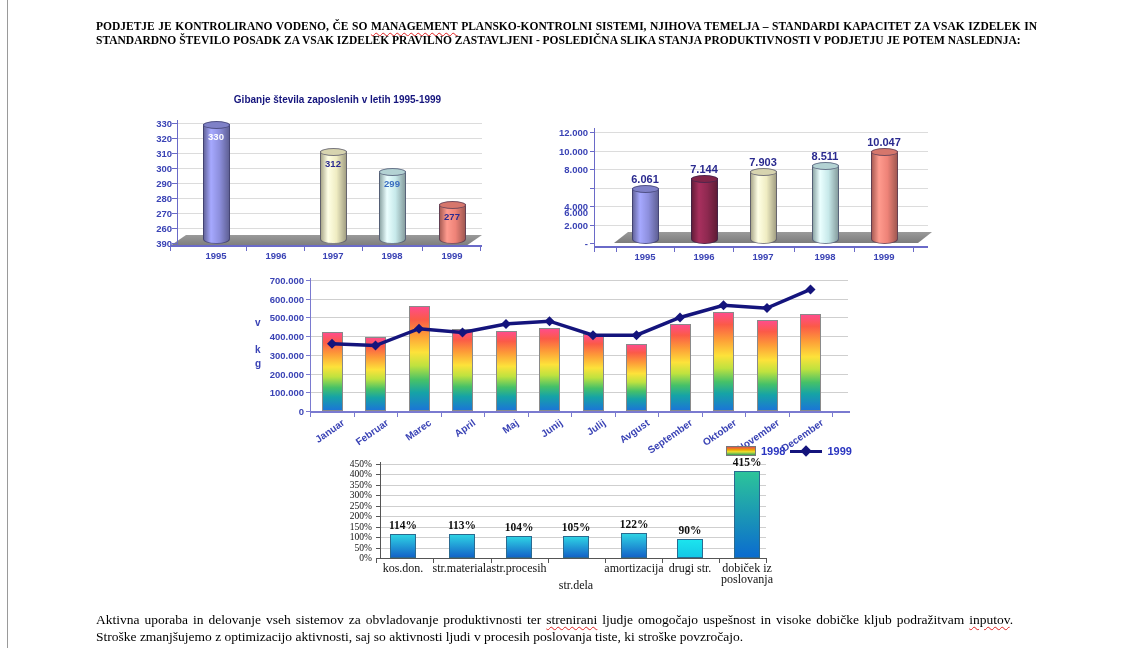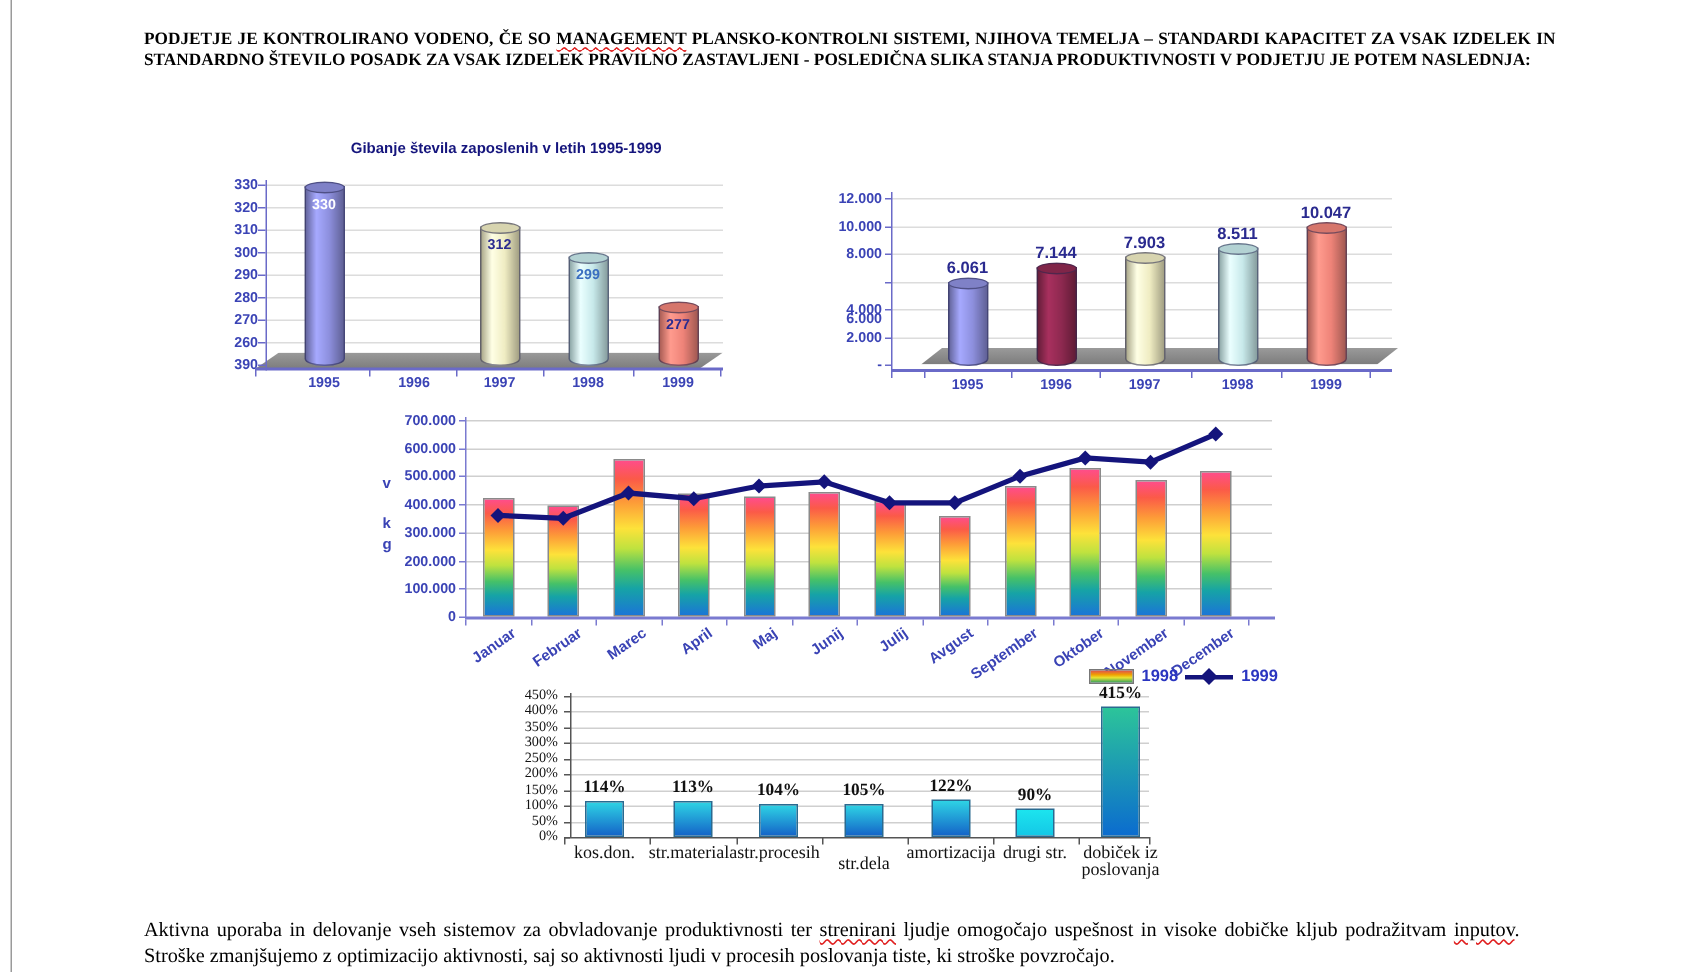--- a/index.html
+++ b/index.html
@@ -325,21 +325,21 @@
         <div class="val4" style="left: 38px; width: 54px; top: 63.1854px;">114%</div>
         <div class="catX4" style="left: 32px; width: 66px; top: 107px;">kos.don.</div>
         <div style="position: absolute; left: 111px; top: 78.3943px; width: 26px; height: 23.6057px; box-sizing: border-box; border: 1px solid rgb(42, 106, 144); background: linear-gradient(rgb(46, 210, 228) 0%, rgb(20, 100, 200) 100%);"></div>
         <div class="val4" style="left: 97px; width: 54px; top: 63.3943px;">113%</div>
         <div class="catX4" style="left: 91px; width: 66px; top: 107px;">str.materiala</div>
         <div style="position: absolute; left: 168px; top: 80.2744px; width: 26px; height: 21.7256px; box-sizing: border-box; border: 1px solid rgb(42, 106, 144); background: linear-gradient(rgb(46, 210, 228) 0%, rgb(20, 100, 200) 100%);"></div>
         <div class="val4" style="left: 154px; width: 54px; top: 65.2744px;">104%</div>
         <div class="catX4" style="left: 148px; width: 66px; top: 107px;">str.procesih</div>
         <div style="position: absolute; left: 225px; top: 80.0655px; width: 26px; height: 21.9345px; box-sizing: border-box; border: 1px solid rgb(42, 106, 144); background: linear-gradient(rgb(46, 210, 228) 0%, rgb(20, 100, 200) 100%);"></div>
         <div class="val4" style="left: 211px; width: 54px; top: 65.0655px;">105%</div>
-        <div class="catX4" style="left: 205px; width: 66px; top: 114px;">str.dela</div>
+        <div class="catX4" style="left: 205px; width: 66px; top: 124px;">str.dela</div>
         <div style="position: absolute; left: 283px; top: 76.5142px; width: 26px; height: 25.4858px; box-sizing: border-box; border: 1px solid rgb(42, 106, 144); background: linear-gradient(rgb(46, 210, 228) 0%, rgb(20, 100, 200) 100%);"></div>
         <div class="val4" style="left: 269px; width: 54px; top: 61.5142px;">122%</div>
         <div class="catX4" style="left: 263px; width: 66px; top: 107px;">amortizacija</div>
         <div style="position: absolute; left: 339px; top: 83.199px; width: 26px; height: 18.801px; box-sizing: border-box; border: 1px solid rgb(42, 106, 144); background: linear-gradient(rgb(28, 228, 238) 0%, rgb(20, 200, 230) 100%);"></div>
         <div class="val4" style="left: 325px; width: 54px; top: 68.199px;">90%</div>
         <div class="catX4" style="left: 319px; width: 66px; top: 107px;">drugi str.</div>
         <div style="position: absolute; left: 396px; top: 15.3065px; width: 26px; height: 86.6935px; box-sizing: border-box; border: 1px solid rgb(42, 106, 144); background: linear-gradient(rgb(44, 196, 154) 0%, rgb(11, 108, 207) 100%);"></div>
         <div class="val4" style="left: 382px; width: 54px; top: 0.3065px;">415%</div>
         <div class="catX4" style="left: 376px; width: 66px; top: 107px;">dobiček iz poslovanja</div>
       </div>

